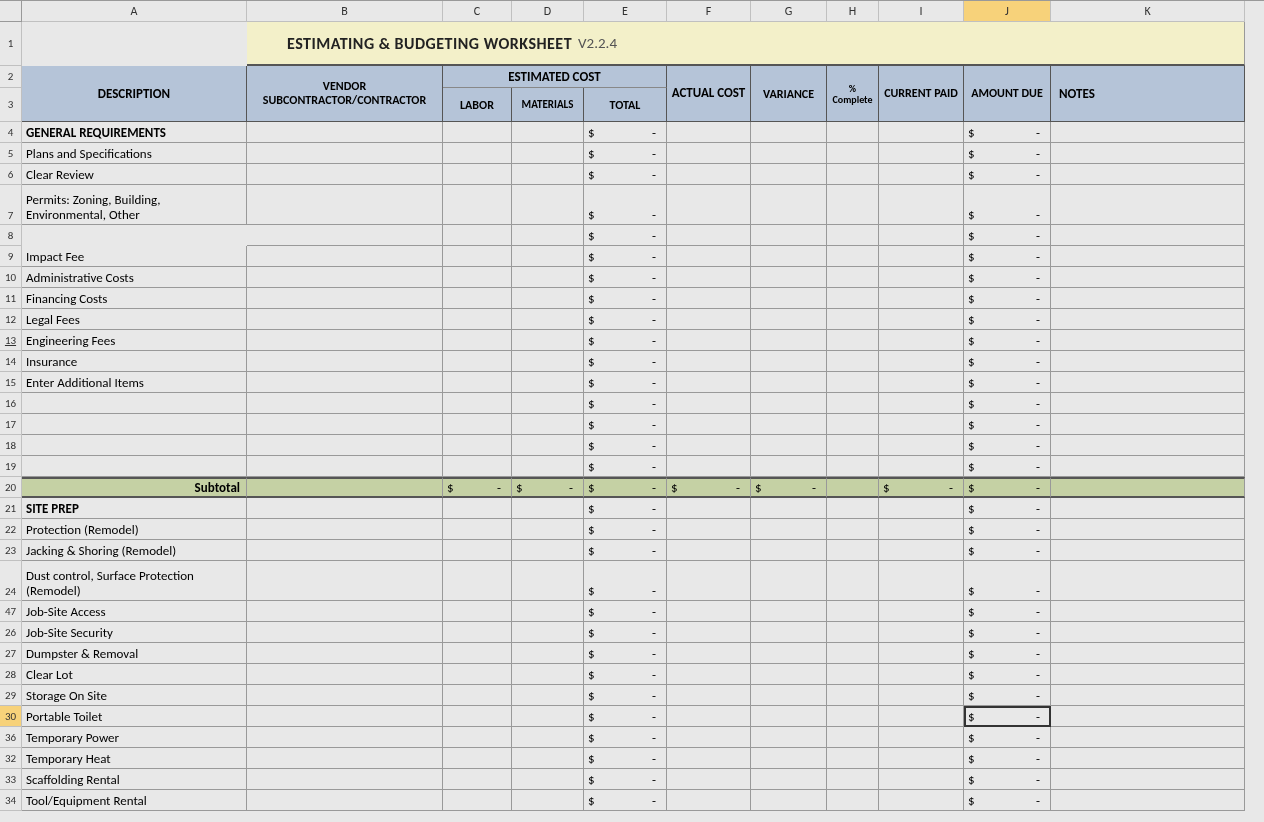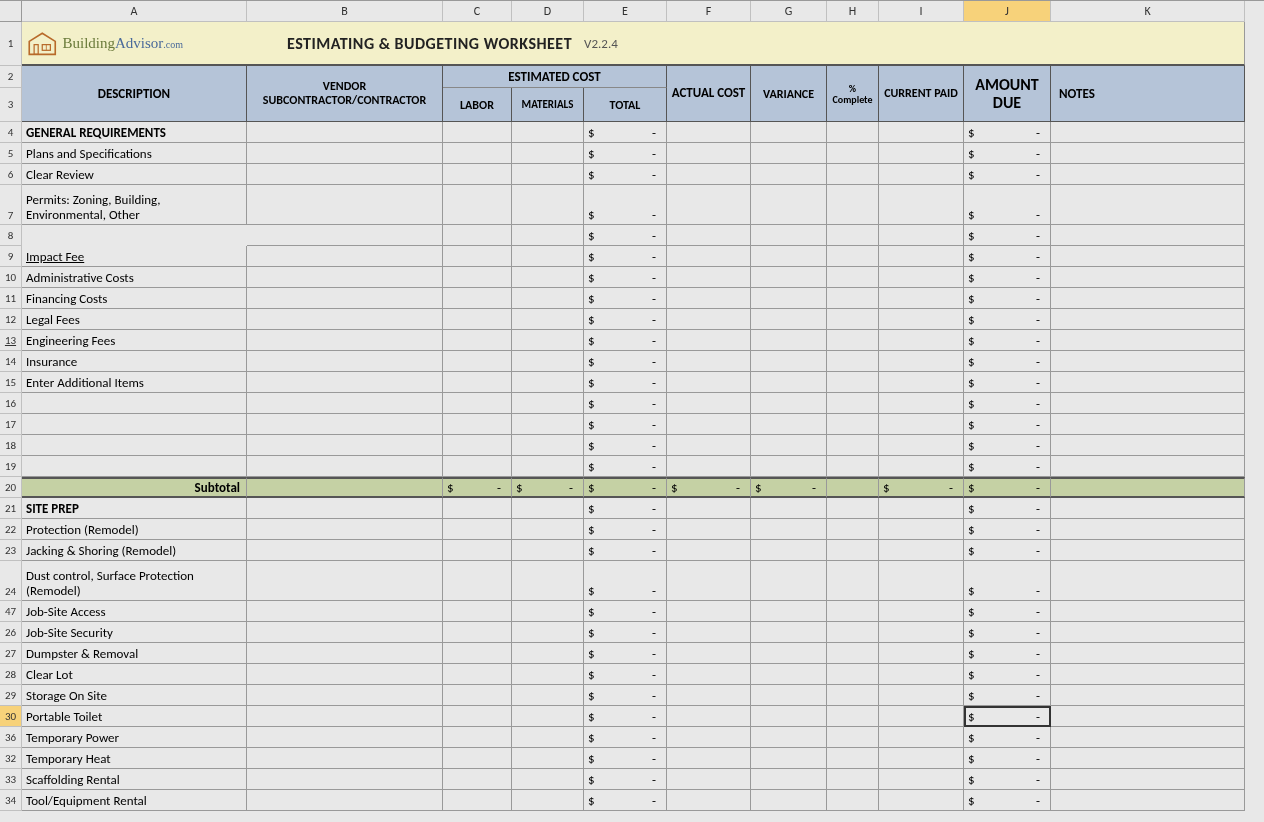--- a/index.html
+++ b/index.html
@@ -40,21 +40,21 @@
   border-bottom: 1px solid #999;
   padding: 2px 4px;
   display: flex;
   align-items: center;
   overflow: hidden;
   white-space: nowrap;
   font-size: 13px;
 }
 .cell.wrap { white-space: normal; line-height: 1.1; align-items: flex-end; }
 .title-text { font-weight: bold; font-size: 16px; color: #222; letter-spacing: 0.5px; }
-.version { font-size: 13px; color: #555; margin-left: 12px; font-weight: normal; }
+.version { font-size: 15px; color: #555; margin-left: 6px; font-weight: normal; }
 .hdr { background: #b5c4d8; border-right: 1px solid #555; border-bottom: 1px solid #555; font-weight: bold; text-align: center; justify-content: center; }
 .hdr-top { border-bottom: 1px solid #888; }
 .hdr-small { font-size: 10px; line-height: 1; }
 .bold { font-weight: bold; }
 .right { justify-content: flex-end; }
 .money { justify-content: space-between; }
 .money .d { }
 .money .v { text-align: right; }
 .logo {
   display: flex; align-items: center; gap: 4px;
@@ -77,44 +77,33 @@
     <div class="colhdr">C</div>
     <div class="colhdr">D</div>
     <div class="colhdr">E</div>
     <div class="colhdr">F</div>
     <div class="colhdr">G</div>
     <div class="colhdr">H</div>
     <div class="colhdr">I</div>
     <div class="colhdr sel-col">J</div>
     <div class="colhdr">K</div>
     <div class="rowhdr">1</div>
-    <div class="cell title-row-cell" style="background: rgb(243, 240, 201); border-right: none; border-bottom: 2px solid rgb(85, 85, 85);">
-      <span class="logo">
-<svg viewBox="0 0 40 32">
-          <path d="M4 30 L4 14 L20 4 L36 14 L36 30 Z" fill="none" stroke="#b86a2a" stroke-width="2"></path>
-          <rect x="10" y="18" width="5" height="12" fill="none" stroke="#b86a2a" stroke-width="1.5"></rect>
-          <rect x="20" y="18" width="10" height="7" fill="none" stroke="#b86a2a" stroke-width="1.5"></rect>
-          <line x1="25" y1="18" x2="25" y2="25" stroke="#b86a2a" stroke-width="1"></line>
-        </svg>
-<span>Building<span class="adv">Advisor</span><span class="com">.com</span></span>
-      </span>
-    </div>
     <div class="cell" style="grid-column: 3 / span 10; background: rgb(243, 240, 201); border-bottom: 2px solid rgb(85, 85, 85); border-right: 1px solid rgb(153, 153, 153); justify-content: flex-start; padding-left: 40px;">
       <span class="title-text">ESTIMATING &amp; BUDGETING WORKSHEET</span> 
       <span class="version">V2.2.4</span>
     </div>
     <div class="rowhdr">2</div>
     <div class="cell hdr" style="grid-area: 3 / 2 / span 2;">DESCRIPTION</div>
     <div class="cell hdr hdr-top" style="grid-area: 3 / 4 / auto / span 3;">ESTIMATED COST</div>
     <div class="cell hdr wrap" style="grid-area: 3 / 3 / span 2; align-items: center; font-size: 12px;">VENDOR SUBCONTRACTOR/CONTRACTOR</div>
     <div class="cell hdr wrap" style="grid-area: 3 / 7 / span 2; align-items: center;">ACTUAL COST</div>
     <div class="cell hdr" style="grid-area: 3 / 8 / span 2; font-size: 12px;">VARIANCE</div>
     <div class="cell hdr wrap hdr-small" style="grid-area: 3 / 9 / span 2; align-items: center;">% Complete</div>
     <div class="cell hdr wrap" style="grid-area: 3 / 10 / span 2; align-items: center; font-size: 12px;">CURRENT PAID</div>
-    <div class="cell hdr wrap" style="grid-area: 3 / 11 / span 2; align-items: center; font-size: 16px;">AMOUNT DUE</div>
+    <div class="cell hdr wrap" style="grid-area: 3 / 11 / span 2; align-items: center; font-size: 12px;">AMOUNT DUE</div>
     <div class="cell hdr" style="grid-area: 3 / 12 / span 2; justify-content: flex-start; padding-left: 8px;">NOTES</div>
     <div class="rowhdr">3</div>
     <div class="cell hdr" style="grid-area: 4 / 4; font-size: 12px;">LABOR</div>
     <div class="cell hdr" style="grid-area: 4 / 5; font-size: 11px;">MATERIALS</div>
     <div class="cell hdr" style="grid-area: 4 / 6; font-size: 12px;">TOTAL</div>
     <div class="rowhdr" style="grid-area: 5 / 1;">4</div>
     <div class="cell bold" style="grid-area: 5 / 2;">GENERAL REQUIREMENTS</div>
     <div class="cell" style="grid-area: 5 / 3;"></div>
     <div class="cell" style="grid-area: 5 / 4;"></div>
     <div class="cell" style="grid-area: 5 / 5;"></div>
@@ -197,21 +186,21 @@
     <div class="cell" style="grid-area: 9 / 7;"></div>
     <div class="cell" style="grid-area: 9 / 8;"></div>
     <div class="cell" style="grid-area: 9 / 9;"></div>
     <div class="cell" style="grid-area: 9 / 10;"></div>
     <div class="cell money" style="grid-area: 9 / 11; padding-right: 10px;">
       <span class="d">$</span>
       <span class="v">-</span>
     </div>
     <div class="cell" style="grid-area: 9 / 12;"></div>
     <div class="rowhdr" style="grid-area: 10 / 1;">9</div>
-    <div class="cell" style="grid-area: 10 / 2; text-decoration: underline;">Impact Fee</div>
+    <div class="cell" style="grid-area: 10 / 2;">Impact Fee</div>
     <div class="cell" style="grid-area: 10 / 3;"></div>
     <div class="cell" style="grid-area: 10 / 4;"></div>
     <div class="cell" style="grid-area: 10 / 5;"></div>
     <div class="cell money" style="grid-area: 10 / 6; padding-right: 10px;">
       <span class="d">$</span>
       <span class="v">-</span>
     </div>
     <div class="cell" style="grid-area: 10 / 7;"></div>
     <div class="cell" style="grid-area: 10 / 8;"></div>
     <div class="cell" style="grid-area: 10 / 9;"></div>

